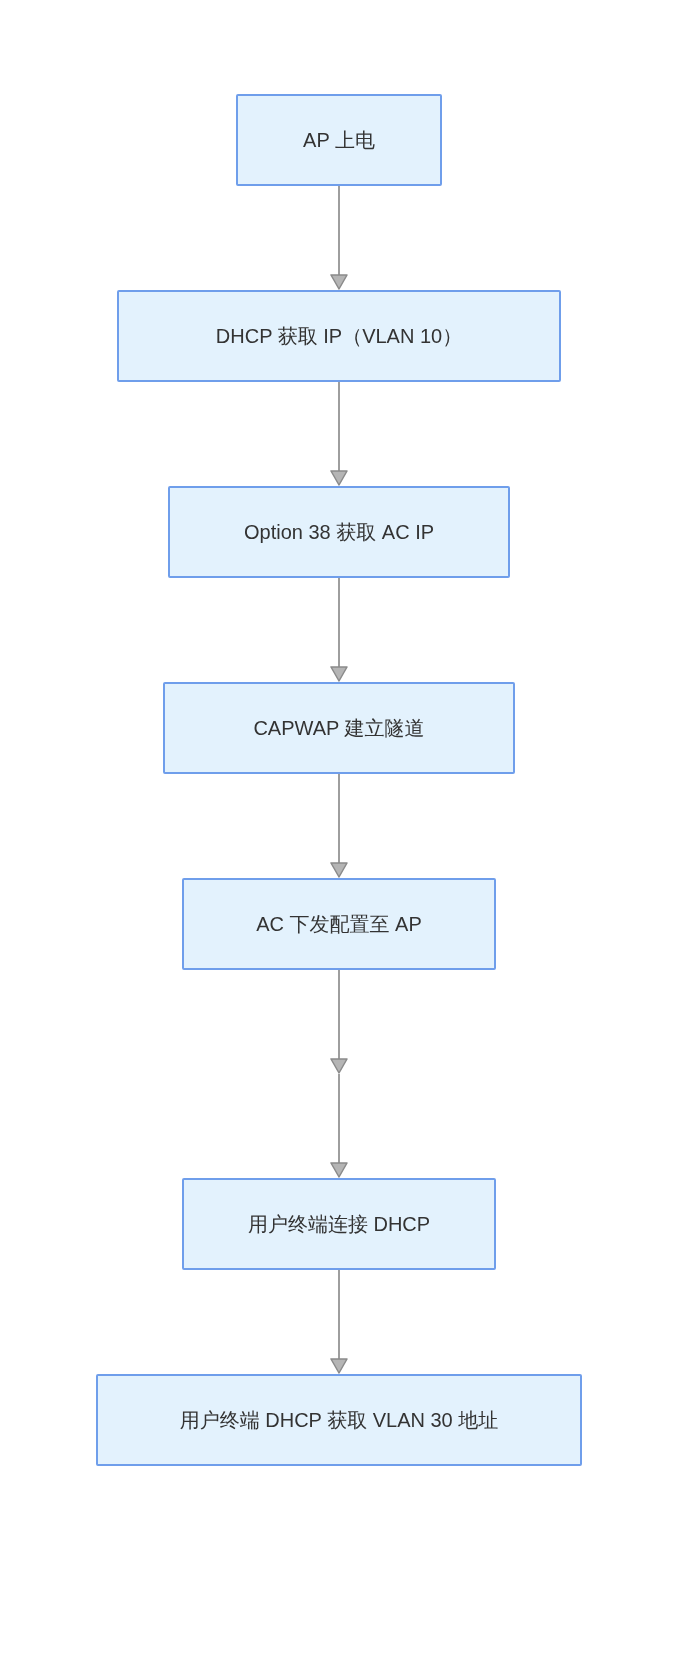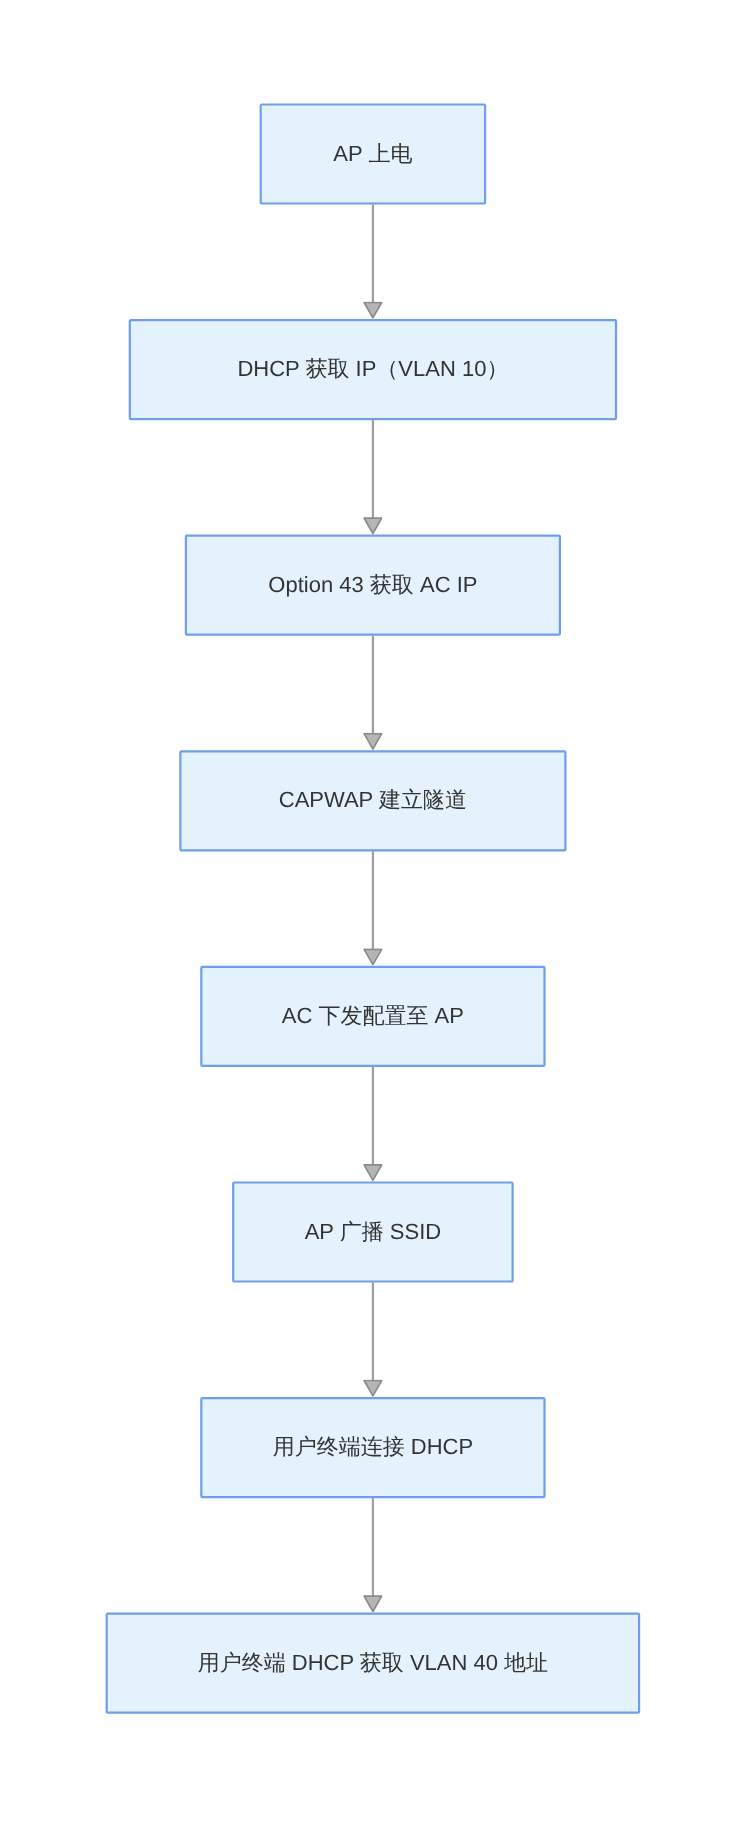--- a/index.html
+++ b/index.html
@@ -77,21 +77,21 @@
   </div>
 
   <div class="connector">
     <div class="arrow-line"></div>
     <svg class="arrow-head" width="18" height="16" viewBox="0 0 18 16">
       <path d="M1 1 L17 1 L9 15 Z" fill="#b5b5b5" stroke="#8a8a8a" stroke-width="1.5" stroke-linejoin="round"></path>
     </svg>
   </div>
 
   <div class="node" style="width:342px">
-    <span class="node-label">Option 43 获取 AC IP</span>
+    <span class="node-label">Option 38 获取 AC IP</span>
   </div>
 
   <div class="connector">
     <div class="arrow-line"></div>
     <svg class="arrow-head" width="18" height="16" viewBox="0 0 18 16">
       <path d="M1 1 L17 1 L9 15 Z" fill="#b5b5b5" stroke="#8a8a8a" stroke-width="1.5" stroke-linejoin="round"></path>
     </svg>
   </div>
 
   <div class="node" style="width:352px">
@@ -109,39 +109,36 @@
     <span class="node-label">AC 下发配置至 AP</span>
   </div>
 
   <div class="connector">
     <div class="arrow-line"></div>
     <svg class="arrow-head" width="18" height="16" viewBox="0 0 18 16">
       <path d="M1 1 L17 1 L9 15 Z" fill="#b5b5b5" stroke="#8a8a8a" stroke-width="1.5" stroke-linejoin="round"></path>
     </svg>
   </div>
 
-  <div class="node" style="width:256px">
-    <span class="node-label">AP 广播 SSID</span>
-  </div>
 
   <div class="connector">
     <div class="arrow-line"></div>
     <svg class="arrow-head" width="18" height="16" viewBox="0 0 18 16">
       <path d="M1 1 L17 1 L9 15 Z" fill="#b5b5b5" stroke="#8a8a8a" stroke-width="1.5" stroke-linejoin="round"></path>
     </svg>
   </div>
 
   <div class="node" style="width:314px">
     <span class="node-label">用户终端连接 DHCP</span>
   </div>
 
   <div class="connector">
     <div class="arrow-line"></div>
     <svg class="arrow-head" width="18" height="16" viewBox="0 0 18 16">
       <path d="M1 1 L17 1 L9 15 Z" fill="#b5b5b5" stroke="#8a8a8a" stroke-width="1.5" stroke-linejoin="round"></path>
     </svg>
   </div>
 
   <div class="node" style="width:486px">
-    <span class="node-label">用户终端 DHCP 获取 VLAN 40 地址</span>
+    <span class="node-label">用户终端 DHCP 获取 VLAN 30 地址</span>
   </div>
 
 </div>
 
 </body></html>

